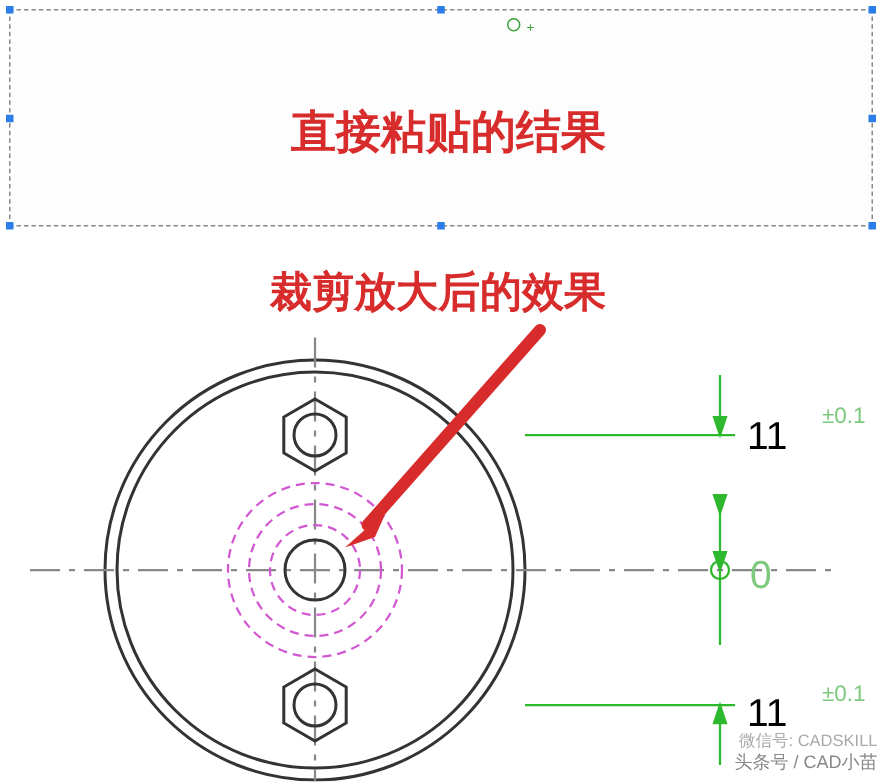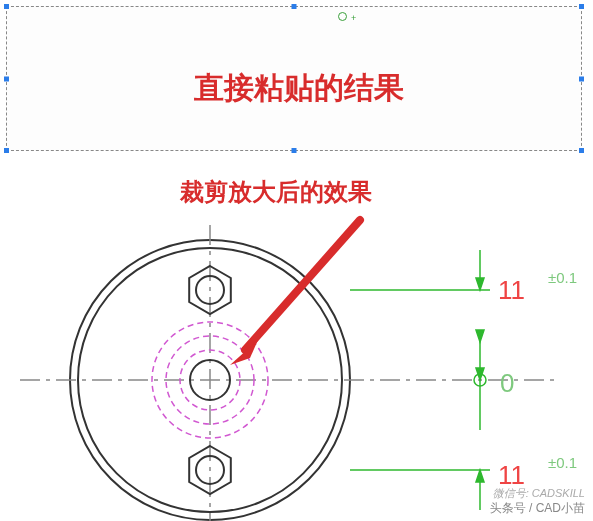--- a/index.html
+++ b/index.html
@@ -9,26 +9,26 @@
 .h-tl { left: -3px; top: -3px; } .h-tr { right: -3px; top: -3px; }
 .h-bl { left: -3px; bottom: -3px; } .h-br { right: -3px; bottom: -3px; }
 .h-ml { left: -3px; top: 50%; transform: translateY(-50%); }
 .h-mr { right: -3px; top: 50%; transform: translateY(-50%); }
 .h-mt { left: 50%; top: -3px; transform: translateX(-50%); }
 .h-mb { left: 50%; bottom: -3px; transform: translateX(-50%); }
 .rot-handle { position: absolute; width: 9px; height: 9px; border: 1px solid #3aa03a; border-radius: 50%; left: 338px; top: 12px; }
 .rot-plus { position: absolute; left: 351px; top: 13px; color: #3aa03a; font-size: 9px; }
 .title-red { color: #d82c2c; font-weight: 700; text-align: center; }
 .t1 { position: absolute; left: 5px; right: 0; top: 68px; font-size: 30px; font-family: Liberation Serif, serif; }
-.t2 { position: absolute; left: 180px; top: 176px; font-size: 24px; }
+.t2 { position: absolute; left: 180px; top: 176px; font-size: 28px; }
 .dim-text { position: absolute; font-family: Arial, sans-serif; }
-.dim-val { color: #ef4444; font-size: 26px; }
+.dim-val { color: #000000; font-size: 26px; }
 .dim-tol { color: #7ec97e; font-size: 15px; position: absolute; margin-left: 20px; }
 .watermark { position: absolute; right: 8px; bottom: 4px; font-size: 12px; color: #888; text-align: right; }
-.watermark2 { position: absolute; right: 8px; bottom: 20px; font-size: 11px; color: #aaa; font-style: italic; }
+.watermark2 { position: absolute; right: 8px; bottom: 20px; font-size: 11px; color: #aaa; }
 svg { position: absolute; }
 </style>
 </head>
 <body>
 
 <div class="upper-box">
   <div class="handle h-tl"></div>
   <div class="handle h-tr"></div>
   <div class="handle h-bl"></div>
   <div class="handle h-br"></div>

